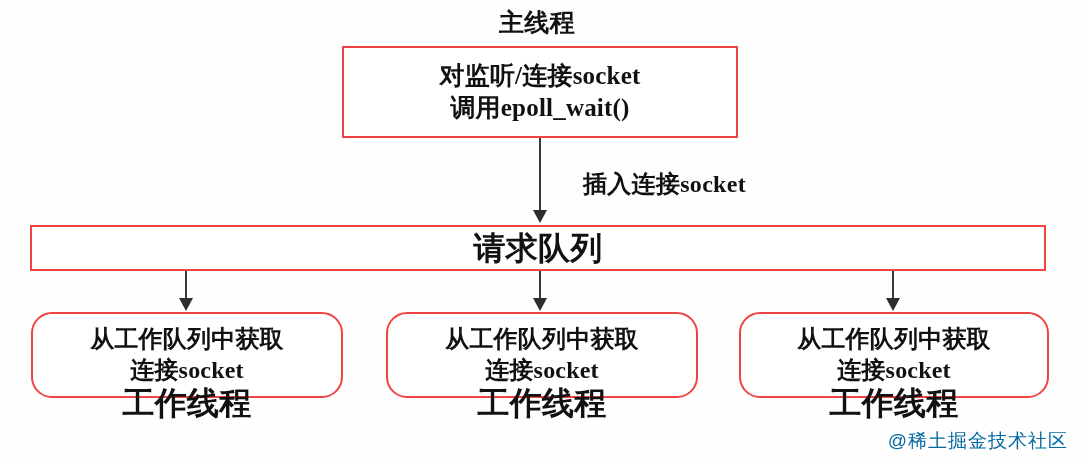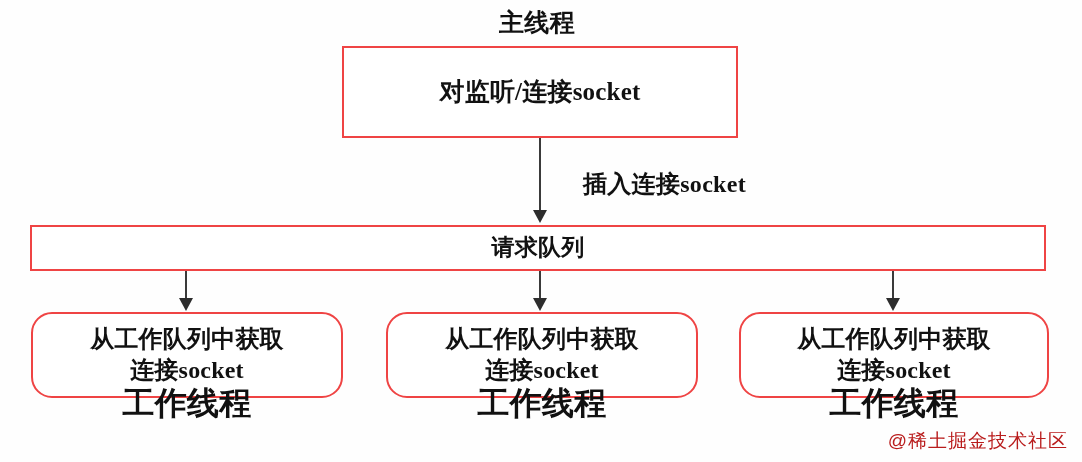--- a/index.html
+++ b/index.html
@@ -48,21 +48,21 @@
     height: 92px;
     font-size: 25px;
   }
 
   
   #request-queue-box {
     left: 30px;
     top: 225px;
     width: 1016px;
     height: 46px;
-    font-size: 23px;
+    font-size: 32px;
     border-width: 2px;
     text-align: center;
   }
 
   
   .worker-box {
     top: 312px;
     height: 86px;
     font-size: 24px;
     border-radius: 21px;
@@ -130,38 +130,39 @@
   #arrow-w1-head { left: 533px; top: 298px; }
   #arrow-w2-line { left: 892px; top: 271px; height: 31px; }
   #arrow-w2-head { left: 886px; top: 298px; }
 
   
   #watermark {
     position: absolute;
     right: 14px;
     bottom: 8px;
     font-size: 19px;
-    color: #b91c1c;
+    color: #0369a1;
     font-family: "Liberation Sans", "DejaVu Sans", sans-serif;
     white-space: nowrap;
     letter-spacing: 1px;
     font-weight: 400;
   }
 </style>
 </head>
 <body>
 
 <div id="canvas">
 
   <div class="caption" id="main-thread-caption">
     <span>主线程</span>
   </div>
 
   <div class="box" id="main-thread-box">
     <span class="line">对监听/连接socket</span>
+    <span class="line">调用epoll_wait()</span>
   </div>
 
   <div class="arrow-line" id="arrow-main-line"></div>
   <div class="arrow-head" id="arrow-main-head"></div>
 
   <div class="caption" id="insert-label">插入连接socket</div>
 
   <div class="box" id="request-queue-box">
     <span class="line">请求队列</span>
   </div>

